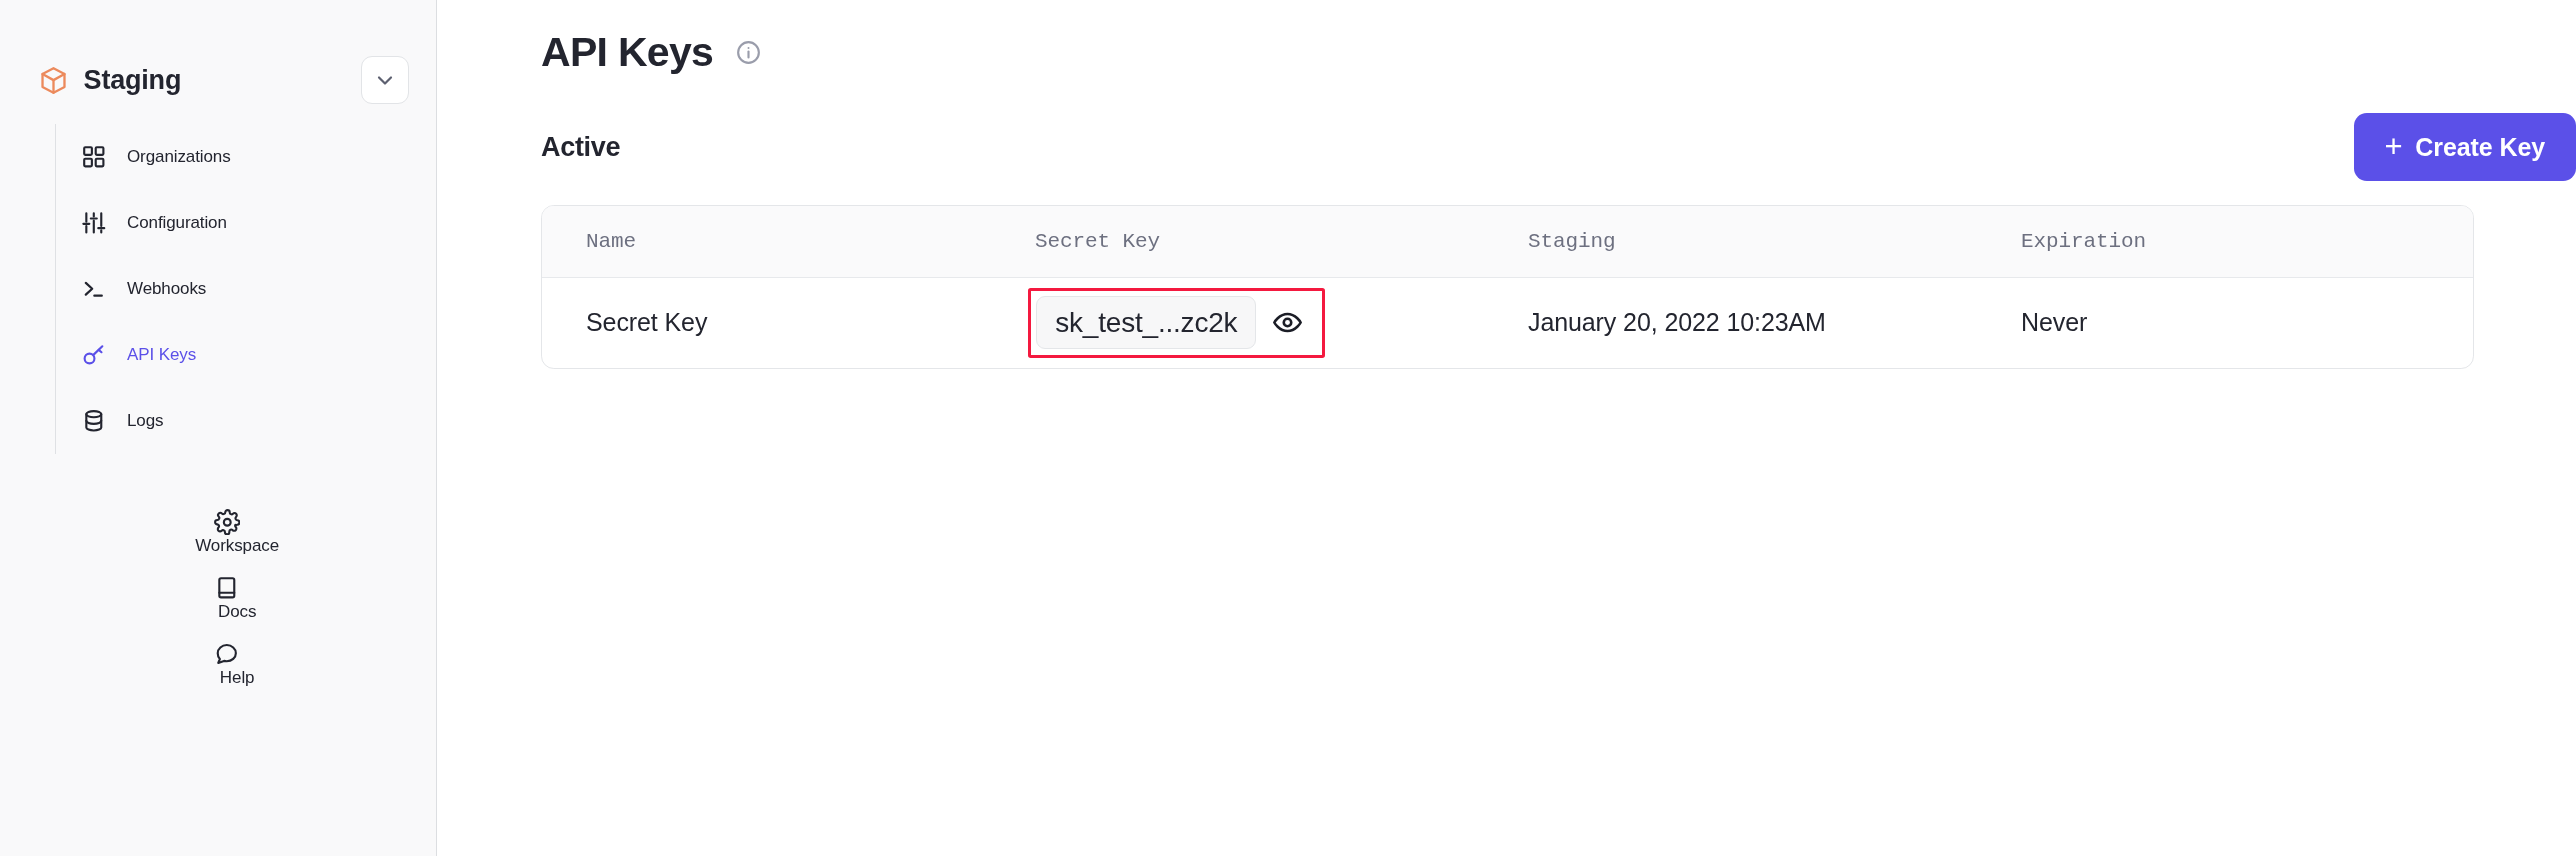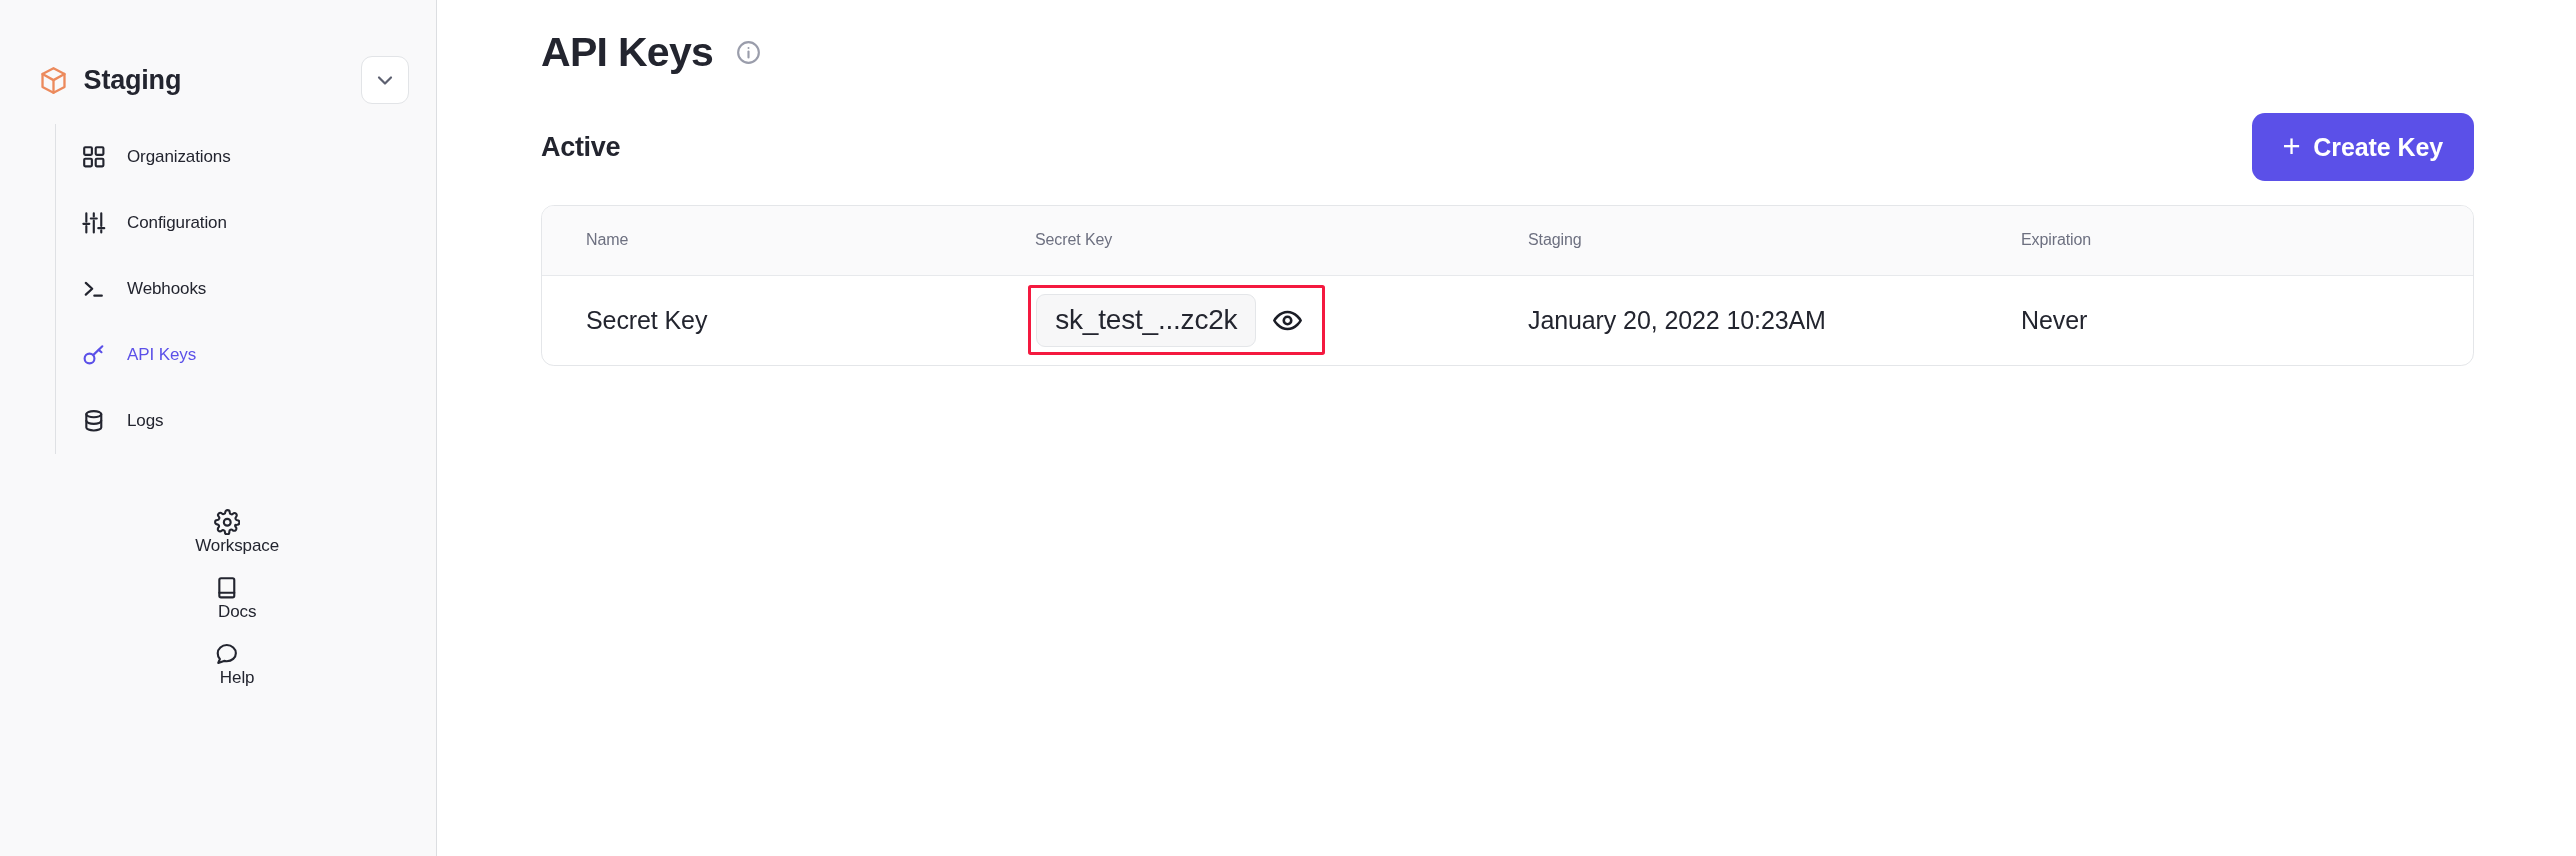--- a/index.html
+++ b/index.html
@@ -149,21 +149,20 @@
     width: 27px;
     height: 27px;
     display: block;
     cursor: pointer;
   }
 
   .section-row {
     display: flex;
     align-items: center;
     padding-left: 104px;
-    padding-right: 102px;
     margin-top: 29px;
     height: 68px;
   }
 
   .section-title {
     font-size: 27px;
     font-weight: 700;
     letter-spacing: -0.3px;
     color: #23252f;
   }
@@ -208,27 +207,28 @@
   table.keys {
     width: 100%;
     border-collapse: collapse;
     table-layout: fixed;
   }
 
   table.keys thead tr { background: #fafafb; }
 
   table.keys th {
     text-align: left;
-    font-size: 16px;
+    font-size: 21px;
     font-weight: 400;
     color: #6d7080;
     padding: 24px 0 24px 0;
     height: 69px;
     border-bottom: 1.8px solid #e7e9ec;
     letter-spacing: -0.1px;
+    font-family: Liberation Mono, monospace;
   }
 
   table.keys td {
     font-size: 25px;
     font-weight: 400;
     color: #23252f;
     height: 90px;
     padding: 0;
     vertical-align: middle;
     letter-spacing: -0.1px;

